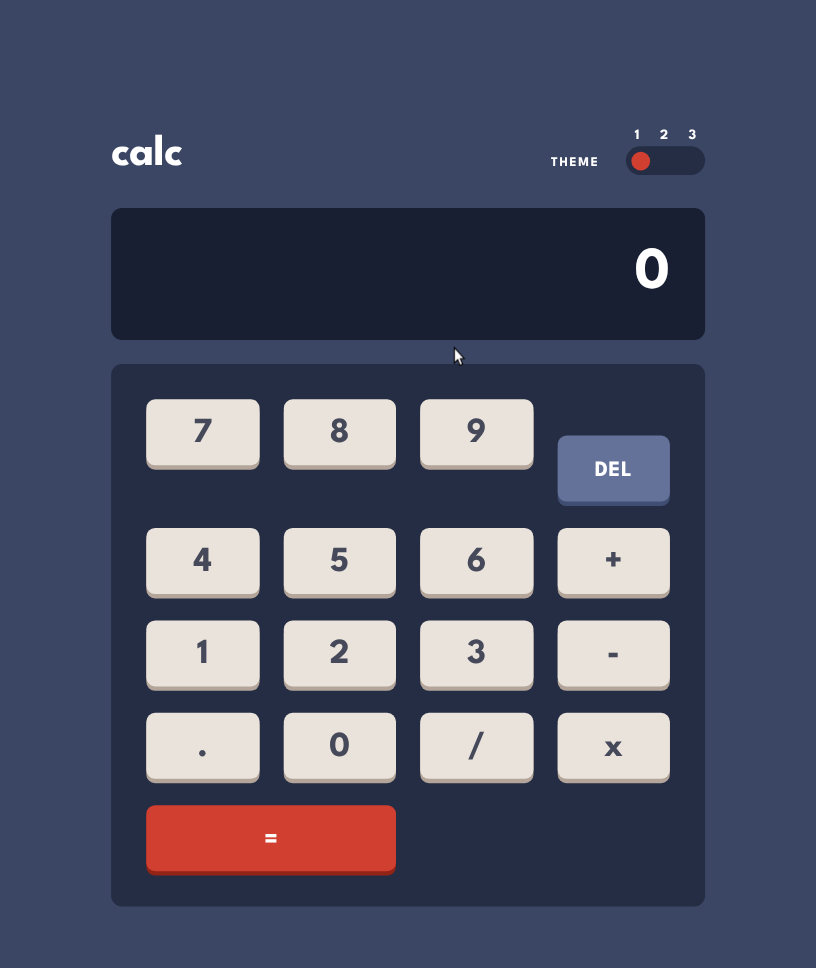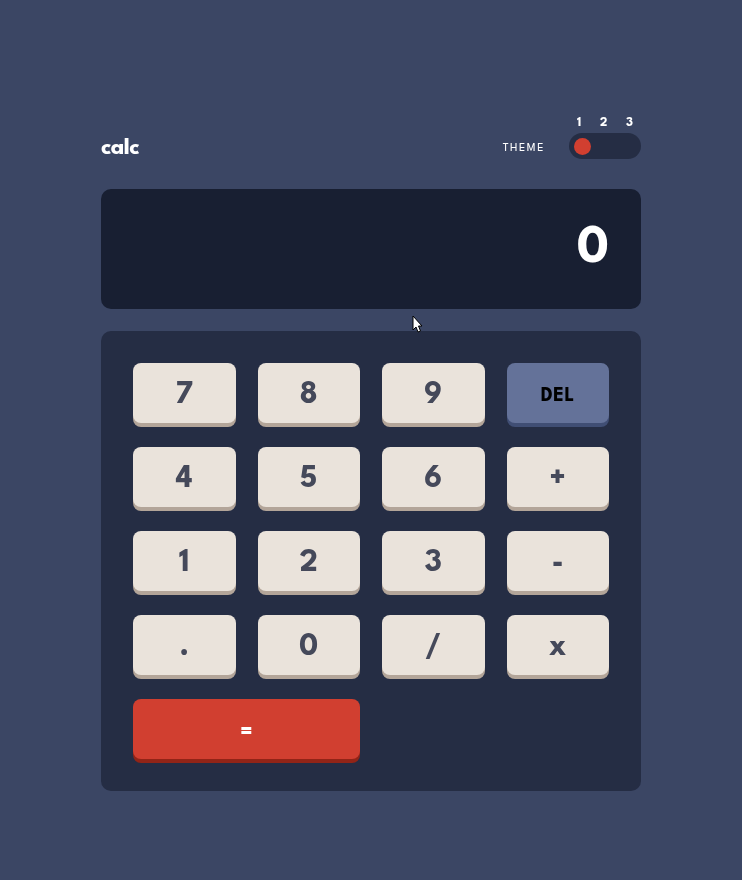--- a/index.html
+++ b/index.html
@@ -21,33 +21,33 @@
     width: 540px;
   }
   .header {
     display: flex;
     justify-content: space-between;
     align-items: flex-end;
     margin-bottom: 30px;
     color: #ffffff;
   }
   .app-title {
-    font-size: 24px;
+    font-size: 40px;
     font-weight: 700;
     letter-spacing: -0.5px;
     text-align: right;
   }
   .theme-area {
     display: flex;
     align-items: flex-end;
     gap: 24px;
   }
   .theme-label {
     font-size: 12px;
-    font-weight: 400;
+    font-weight: 700;
     letter-spacing: 1.5px;
     margin-bottom: 5px;
     margin-top: 48px;
   }
   .toggle-group {
     display: flex;
     flex-direction: column;
     gap: 4px;
   }
   .toggle-numbers {
@@ -109,24 +109,25 @@
     justify-content: center;
     padding-top: 5px;
   }
   .key-standard {
     background: #eae3db;
     color: #45495a;
     box-shadow: 0 4px 0 #b3a599;
   }
   .key-func {
     background: #647299;
-    color: #000000;
+    color: #ffffff;
     box-shadow: 0 4px 0 #404e74;
     font-size: 20px;
     letter-spacing: 0.5px;
+    margin-top: 33px;
   }
   .key-equals {
     background: #d13f30;
     color: #ffffff;
     box-shadow: 0 4px 0 #922417;
     font-size: 24px;
   }
   .span-2 {
     grid-column: span 2;
   }

